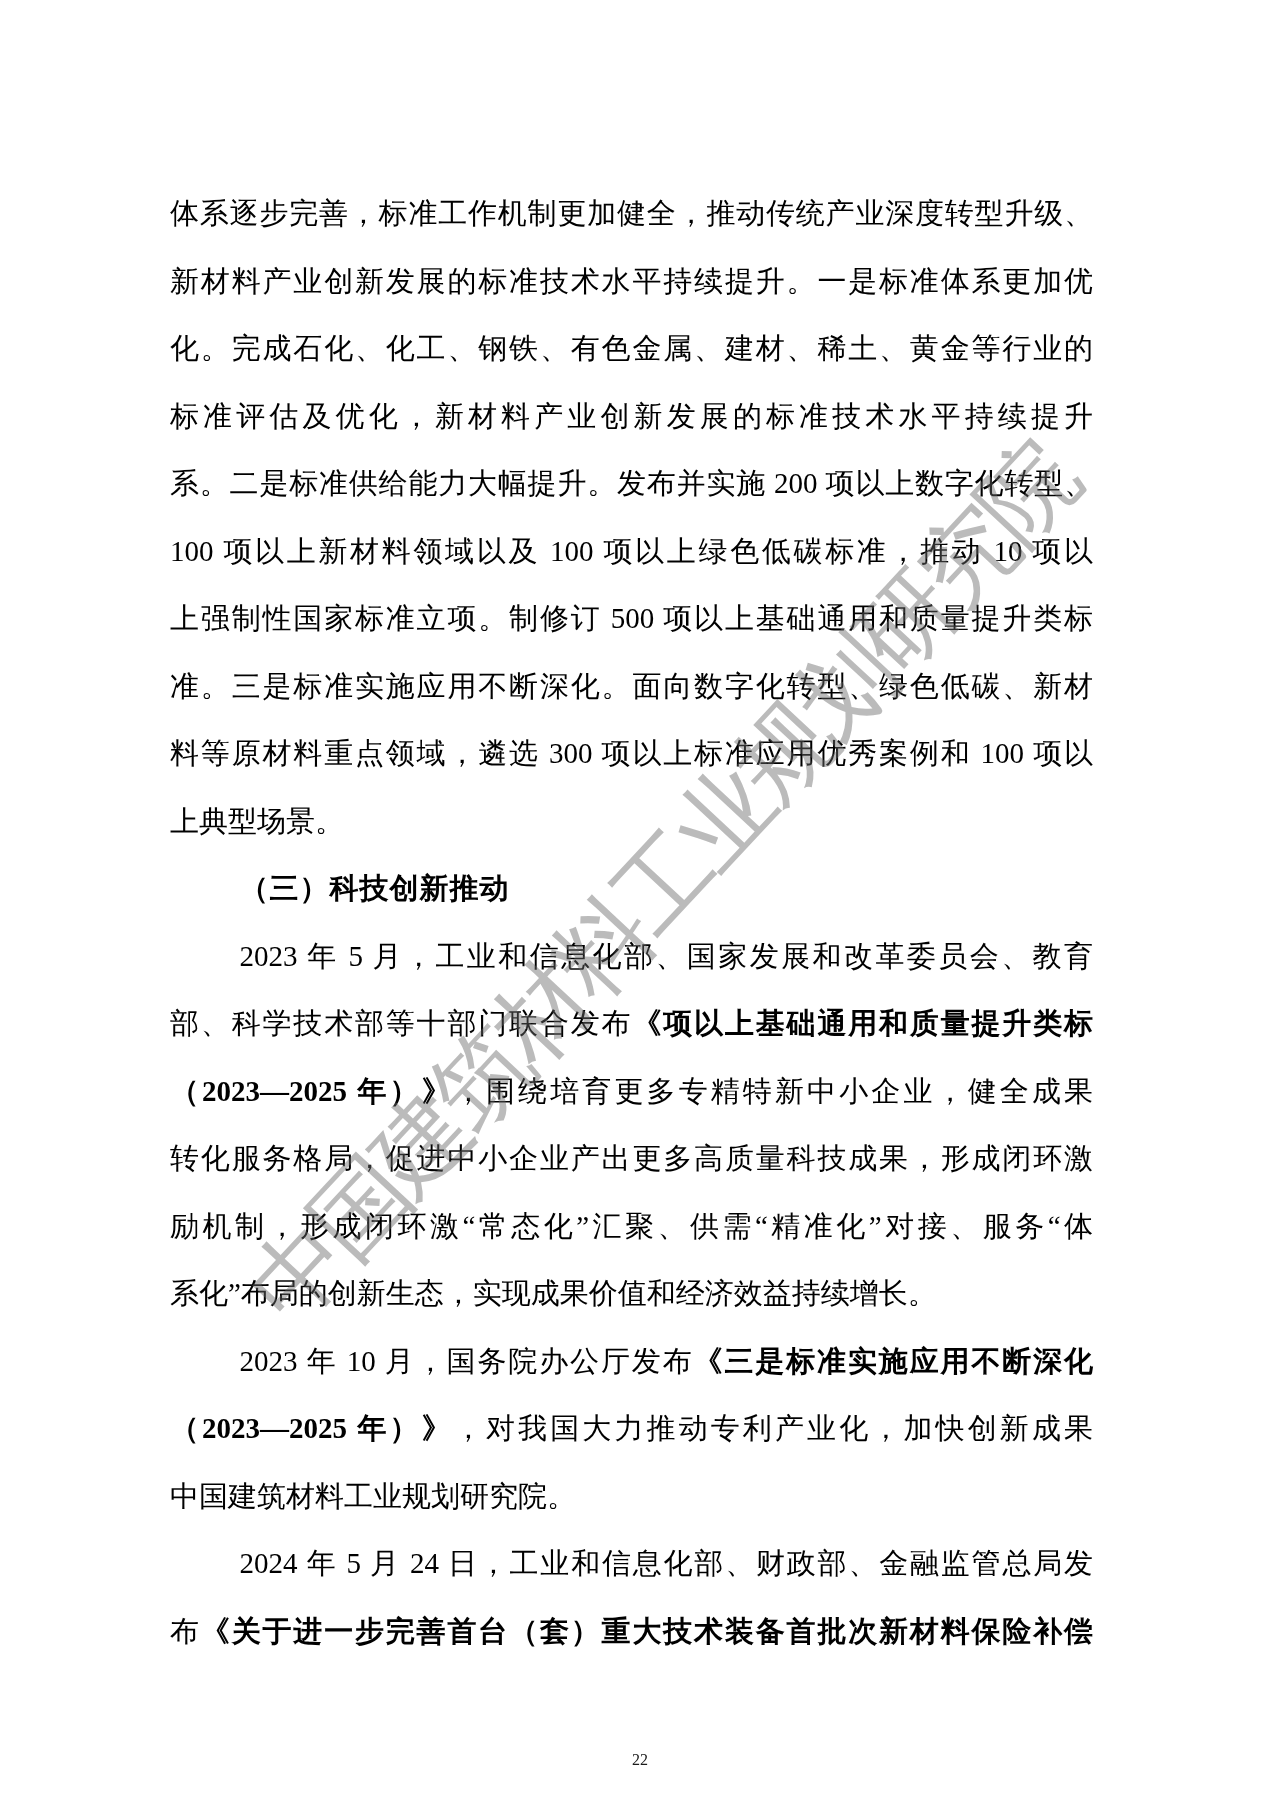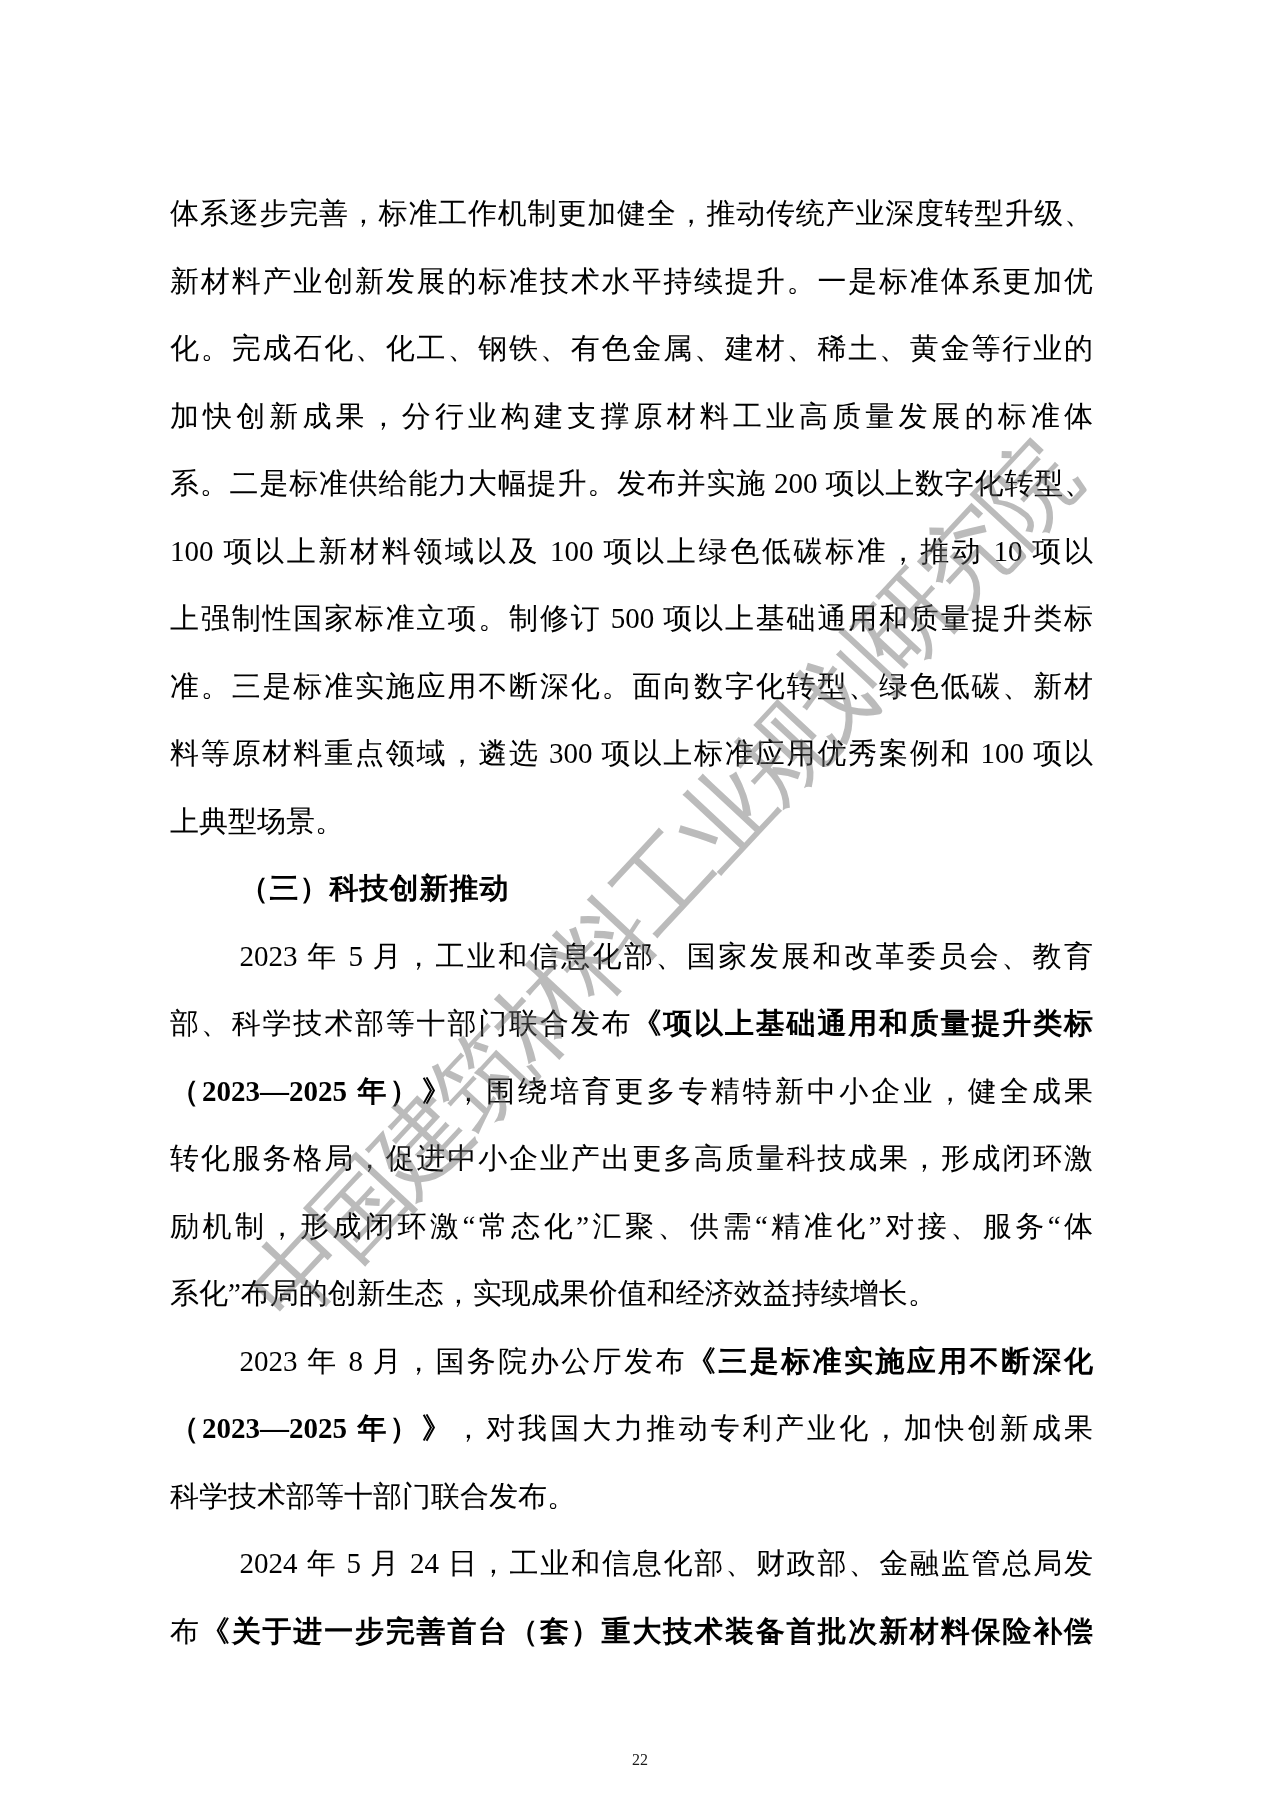--- a/index.html
+++ b/index.html
@@ -71,35 +71,35 @@
   }
 </style>
 </head>
 <body>
 
 <div class="page">
   <div id="doc" class="doc">
       <div class="line"><span class="seg">体系逐步完善，标准工作机制更加健全，推动传统产业深度转型升级、</span></div>
       <div class="line"><span class="seg">新材料产业创新发展的标准技术水平持续提升。一是标准体系更加优</span></div>
       <div class="line"><span class="seg">化。完成石化、化工、钢铁、有色金属、建材、稀土、黄金等行业的</span></div>
-      <div class="line"><span class="seg">加快创新成果，分行业构建支撑原材料工业高质量发展的标准体</span></div>
+      <div class="line"><span class="seg">标准评估及优化，新材料产业创新发展的标准技术水平持续提升</span></div>
       <div class="line"><span class="seg">系。二是标准供给能力大幅提升。发布并实施 200 项以上数字化转型、</span></div>
       <div class="line"><span class="seg">100 项以上新材料领域以及 100 项以上绿色低碳标准，推动 10 项以</span></div>
       <div class="line"><span class="seg">上强制性国家标准立项。制修订 500 项以上基础通用和质量提升类标</span></div>
       <div class="line"><span class="seg">准。三是标准实施应用不断深化。面向数字化转型、绿色低碳、新材</span></div>
       <div class="line"><span class="seg">料等原材料重点领域，遴选 300 项以上标准应用优秀案例和 100 项以</span></div>
       <div class="line last"><span class="seg">上典型场景。</span></div>
       <div class="line heading">（三）科技创新推动</div>
       <div class="line indent"><span class="seg">2023 年 5 月，工业和信息化部、国家发展和改革委员会、教育</span></div>
       <div class="line"><span class="seg">部、科学技术部等十部门联合发布</span><span class="seg bold">《项以上基础通用和质量提升类标</span></div>
       <div class="line"><span class="seg bold">（2023—2025 年）》</span><span class="seg">，围绕培育更多专精特新中小企业，健全成果</span></div>
       <div class="line"><span class="seg">转化服务格局，促进中小企业产出更多高质量科技成果，形成闭环激</span></div>
       <div class="line"><span class="seg">励机制，形成闭环激“常态化”汇聚、供需“精准化”对接、服务“体</span></div>
       <div class="line last"><span class="seg">系化”布局的创新生态，实现成果价值和经济效益持续增长。</span></div>
-      <div class="line indent"><span class="seg">2023 年 8 月，国务院办公厅发布</span><span class="seg bold">《三是标准实施应用不断深化</span></div>
+      <div class="line indent"><span class="seg">2023 年 10 月，国务院办公厅发布</span><span class="seg bold">《三是标准实施应用不断深化</span></div>
       <div class="line"><span class="seg bold">（2023—2025 年）》</span><span class="seg">，对我国大力推动专利产业化，加快创新成果</span></div>
-      <div class="line last"><span class="seg">科学技术部等十部门联合发布。</span></div>
+      <div class="line last"><span class="seg">中国建筑材料工业规划研究院。</span></div>
       <div class="line indent"><span class="seg">2024 年 5 月 24 日，工业和信息化部、财政部、金融监管总局发</span></div>
       <div class="line"><span class="seg">布</span><span class="seg bold">《关于进一步完善首台（套）重大技术装备首批次新材料保险补偿</span></div>
     </div>
   <div class="watermark">中国建筑材料工业规划研究院</div>
   <div class="page-number">22</div>
 </div>
 
 </body></html>

